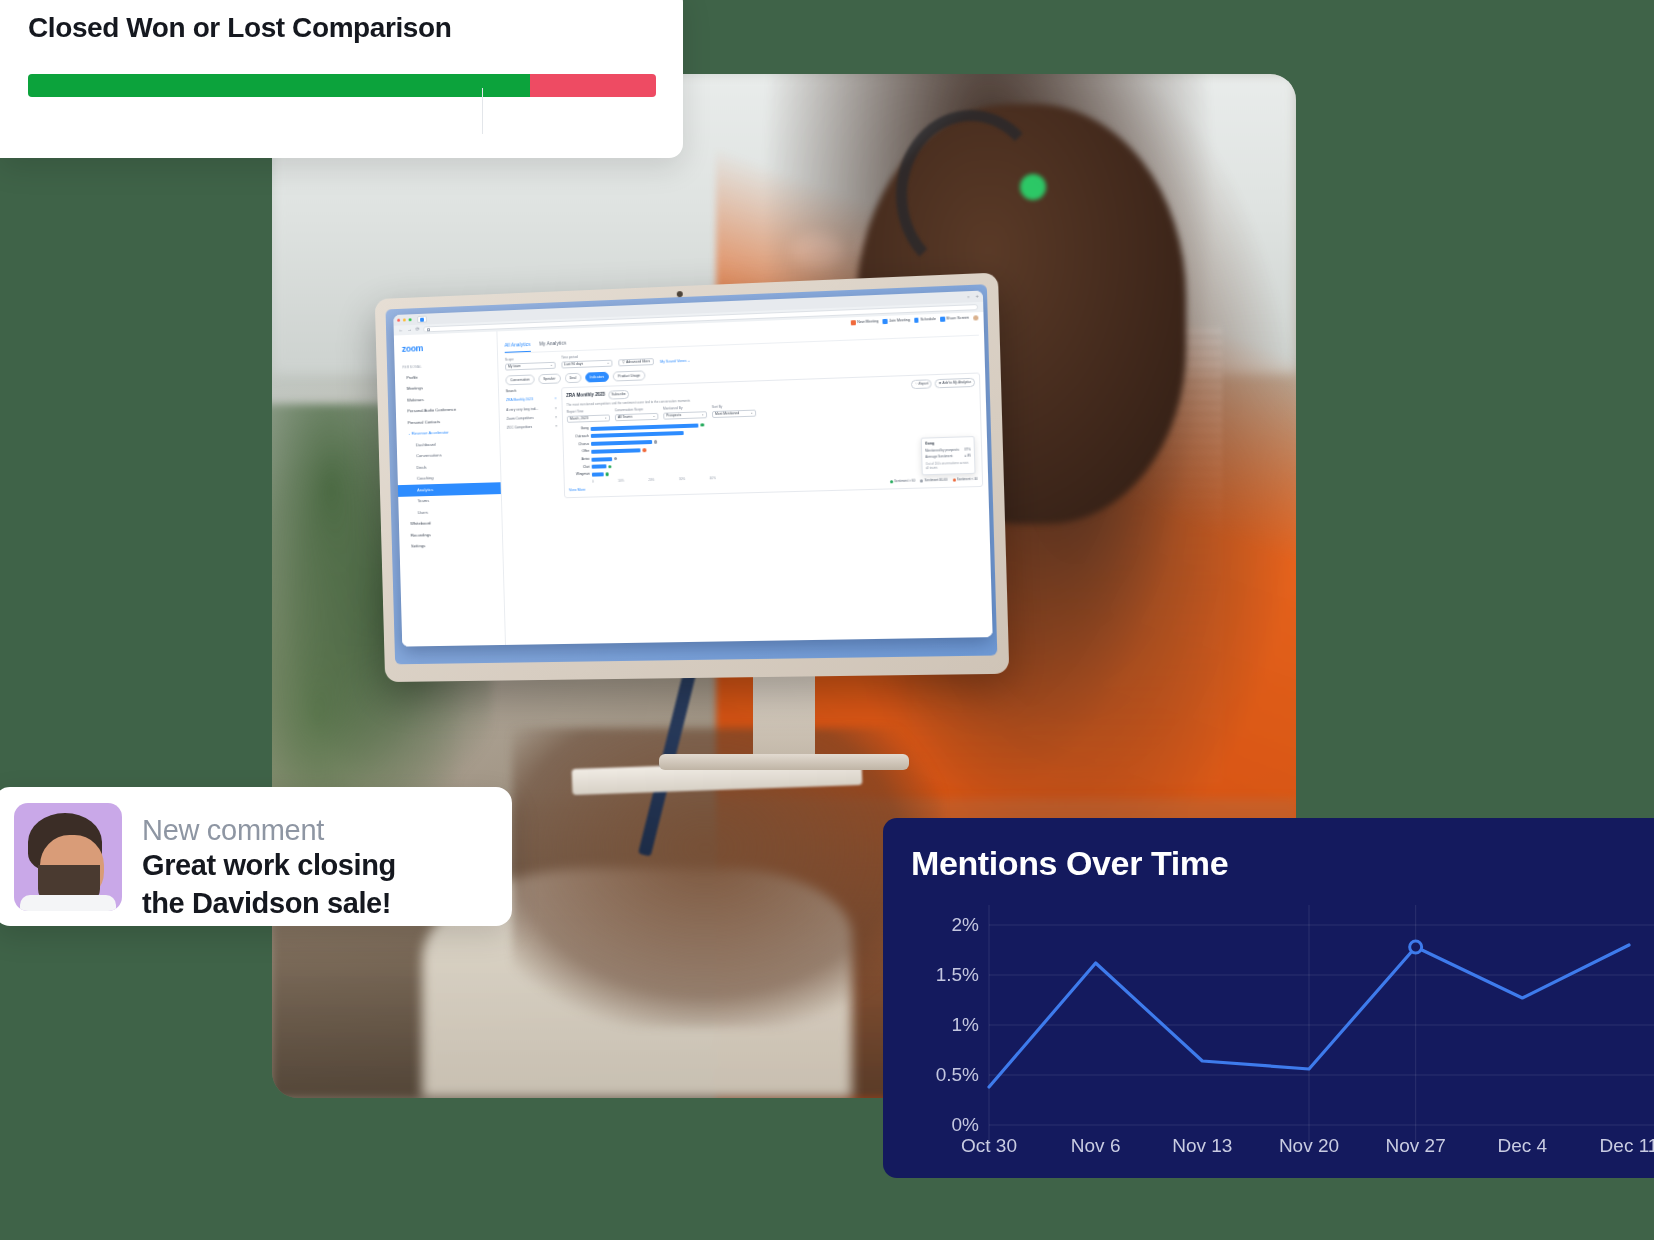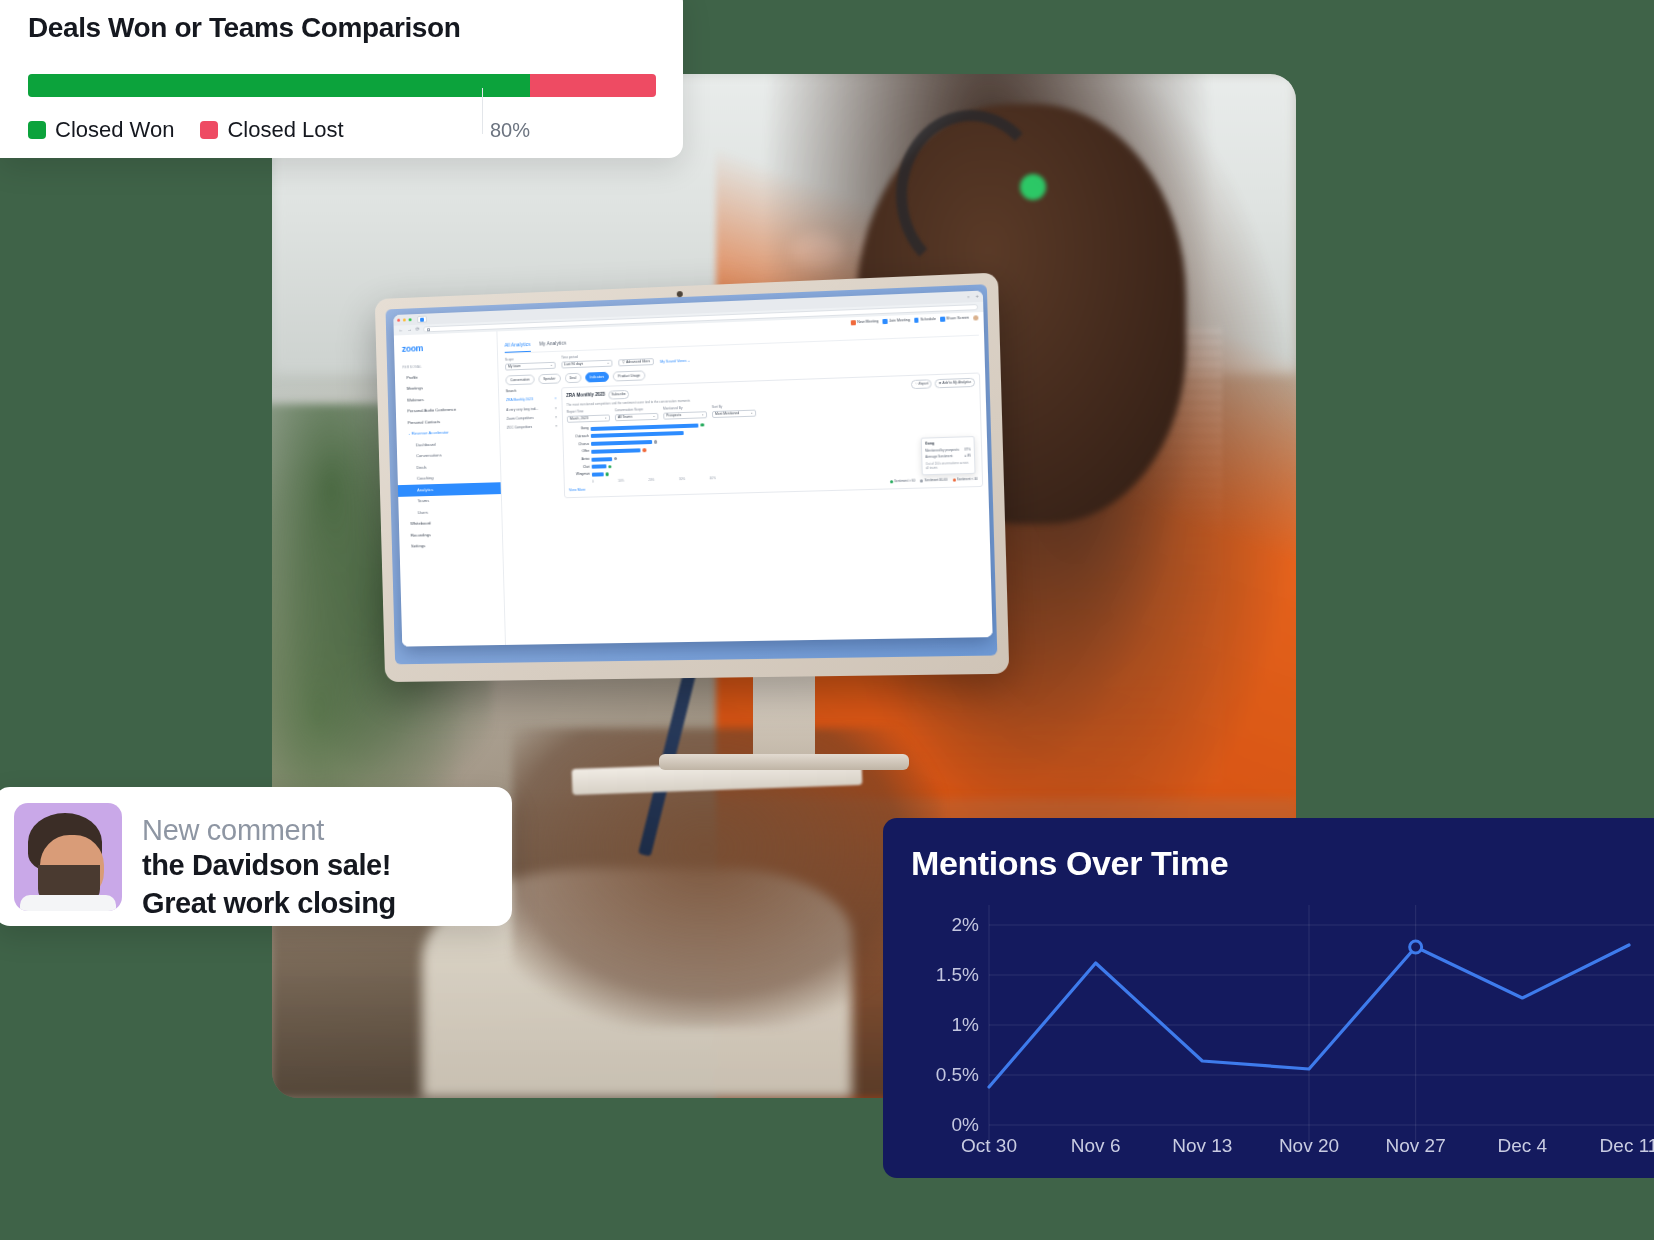--- a/index.html
+++ b/index.html
@@ -515,50 +515,39 @@
               </div>
 
             </div>
           </div>
         </div>
       </div>
     </div>
   </div>
 
   <div class="deals">
-    <div class="deals-title">Deals Won or Teams Comparison</div>
+    <div class="deals-title">Closed Won or Lost Comparison</div>
     <div class="deals-bar">
       <div class="deals-seg" id="seg-won" style="width: 80%; background: rgb(12, 163, 60);"></div>
       <div class="deals-seg" id="seg-lost" style="width: 20%; background: rgb(238, 75, 99);"></div>
     </div>
     <div class="deals-tick"></div>
-    <div class="deals-legend">
-      <div class="dl-i">
-        <span class="dl-sw" id="sw-won" style="background: rgb(12, 163, 60);"></span>
-        <span>Closed Won</span>
-      </div>
-      <div class="dl-i">
-        <span class="dl-sw" id="sw-lost" style="background: rgb(238, 75, 99);"></span>
-        <span>Closed Lost</span>
-      </div>
-      <div class="deals-pct">80%</div>
-    </div>
   </div>
 
   <div class="comment">
     <div class="avatar">
       <div class="av-hair"></div>
       <div class="av-face"></div>
       <div class="av-beard"></div>
       <div class="av-body"></div>
     </div>
     <div class="cm-text">
       <div class="cm-new">New comment</div>
+      <div class="cm-body">Great work closing</div>
       <div class="cm-body">the Davidson sale!</div>
-      <div class="cm-body">Great work closing</div>
     </div>
   </div>
 
   <div class="mentions">
     <div class="m-title">Mentions Over Time</div>
     <div class="m-plot">
       <div class="m-axarea" id="chart-axarea" style="height: 220px;"><svg width="640" height="220" viewBox="0 0 640 220" style="overflow: visible;">
             <line x1="0" x2="710" y1="220" y2="220" stroke="rgba(255,255,255,.10)"></line>
             <line x1="0" x2="710" y1="170" y2="170" stroke="rgba(255,255,255,.10)"></line>
             <line x1="0" x2="710" y1="120" y2="120" stroke="rgba(255,255,255,.10)"></line>

